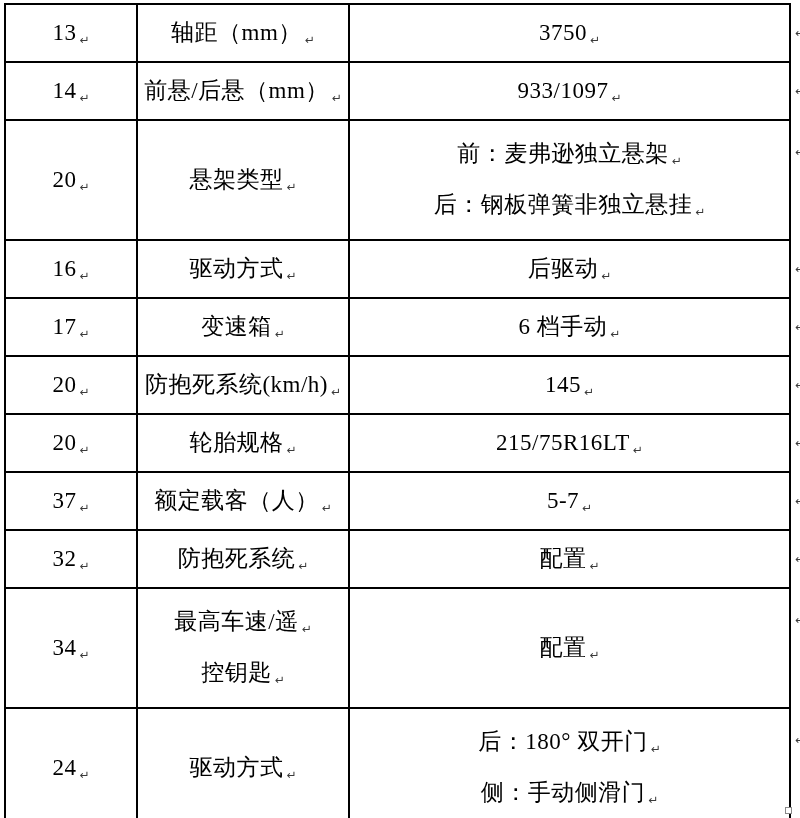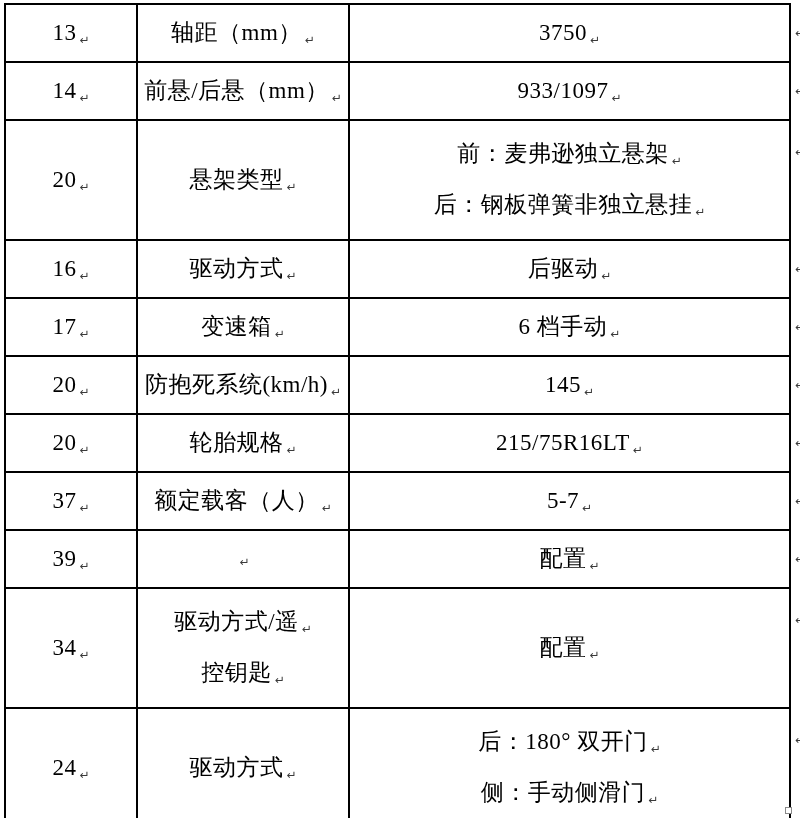--- a/index.html
+++ b/index.html
@@ -261,47 +261,48 @@
             <div class="line">
               <span class="txt">5-7</span>
               <span class="pmark">↵</span>
             </div>
           </div>
           <span class="row-end-mark">↵</span>
         </div>
         <div class="row">
           <div class="cell col-num">
             <div class="line">
-              <span class="txt">39</span>
-              <span class="pmark">↵</span>
-            </div>
-          </div>
-          <div class="cell col-label">
-            <div class="line">
+              <span class="txt">32</span>
+              <span class="pmark">↵</span>
+            </div>
+          </div>
+          <div class="cell col-label">
+            <div class="line">
+              <span class="txt">防抱死系统</span>
               <span class="pmark">↵</span>
             </div>
           </div>
           <div class="cell col-value">
             <div class="line">
               <span class="txt">配置</span>
               <span class="pmark">↵</span>
             </div>
           </div>
           <span class="row-end-mark">↵</span>
         </div>
         <div class="row tall">
           <div class="cell col-num">
             <div class="line">
               <span class="txt">34</span>
               <span class="pmark">↵</span>
             </div>
           </div>
           <div class="cell col-label multi">
             <div class="line">
-              <span class="txt">驱动方式/遥</span>
+              <span class="txt">最高车速/遥</span>
               <span class="pmark">↵</span>
             </div>
             <div class="line">
               <span class="txt">控钥匙</span>
               <span class="pmark">↵</span>
             </div>
           </div>
           <div class="cell col-value">
             <div class="line">
               <span class="txt">配置</span>

